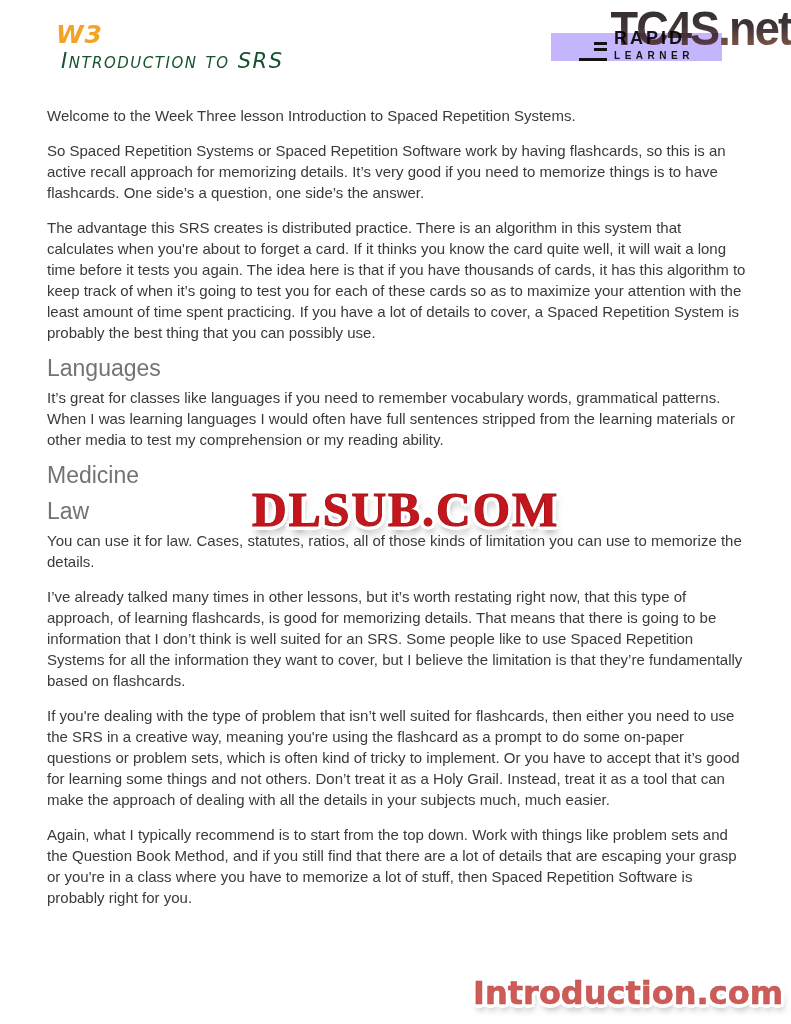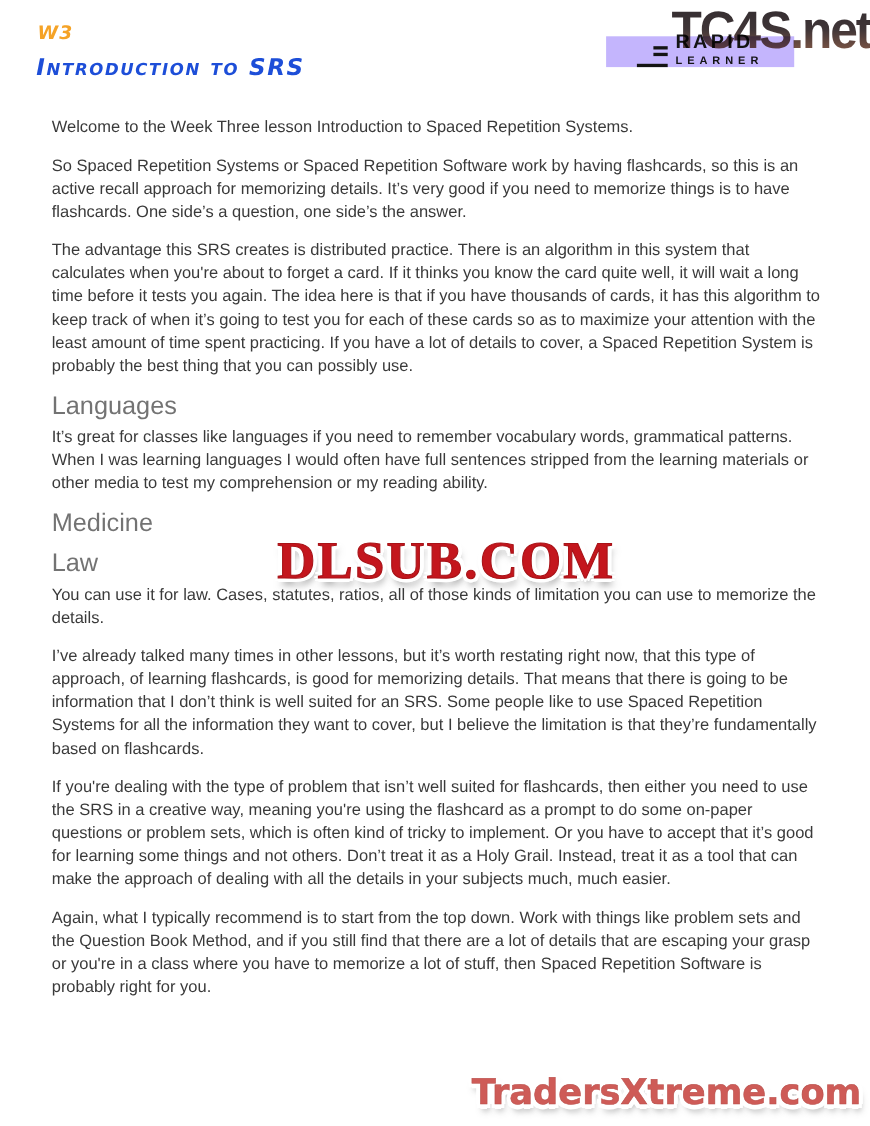--- a/index.html
+++ b/index.html
@@ -9,40 +9,40 @@
     height: 1024px;
     background: #ffffff;
     overflow: hidden;
     font-family: "Liberation Sans", sans-serif;
     margin: 0 auto;
   }
 
   
   .week-tag {
     position: absolute;
-    left: 34px;
+    left: 56px;
     top: 20px;
     font-family: "DejaVu Sans", sans-serif;
-    font-size: 17px;
+    font-size: 25px;
     font-weight: 900;
     font-style: italic;
     letter-spacing: 1px;
     color: #F5A327;
   }
   .lesson-title {
     position: absolute;
-    left: 33px;
+    left: 61px;
     top: 49px;
     font-family: "DejaVu Sans", sans-serif;
     font-size: 21px;
-    font-weight: 700;
+    font-weight: 400;
     font-style: italic;
     font-variant: small-caps;
     letter-spacing: 1.5px;
-    color: #1d4ed8;
+    color: #14532d;
   }
 
   
   .rapid-box {
     position: absolute;
     left: 551px;
     top: 33px;
     width: 171px;
     height: 28px;
     background: #c4b5fd;
@@ -195,15 +195,15 @@
     <h2>Medicine</h2>
 
     <h2>Law</h2>
     <p>You can use it for law. Cases, statutes, ratios, all of those kinds of limitation you can use to memorize the details.</p>
     <p>I’ve already talked many times in other lessons, but it’s worth restating right now, that this type of approach, of learning flashcards, is good for memorizing details. That means that there is going to be information that I don’t think is well suited for an SRS. Some people like to use Spaced Repetition Systems for all the information they want to cover, but I believe the limitation is that they’re fundamentally based on flashcards.</p>
     <p>If you're dealing with the type of problem that isn’t well suited for flashcards, then either you need to use the SRS in a creative way, meaning you're using the flashcard as a prompt to do some on-paper questions or problem sets, which is often kind of tricky to implement. Or you have to accept that it’s good for learning some things and not others. Don’t treat it as a Holy Grail. Instead, treat it as a tool that can make the approach of dealing with all the details in your subjects much, much easier.</p>
     <p>Again, what I typically recommend is to start from the top down. Work with things like problem sets and the Question Book Method, and if you still find that there are a lot of details that are escaping your grasp or you're in a class where you have to memorize a lot of stuff, then Spaced Repetition Software is probably right for you.</p>
   </div>
 
   <div class="dlsub">DLSUB.COM</div>
-  <div class="traders">TradersXtreme.com</div>
+  <div class="traders">Introduction.com</div>
 
 </div>
 
 </body></html>

